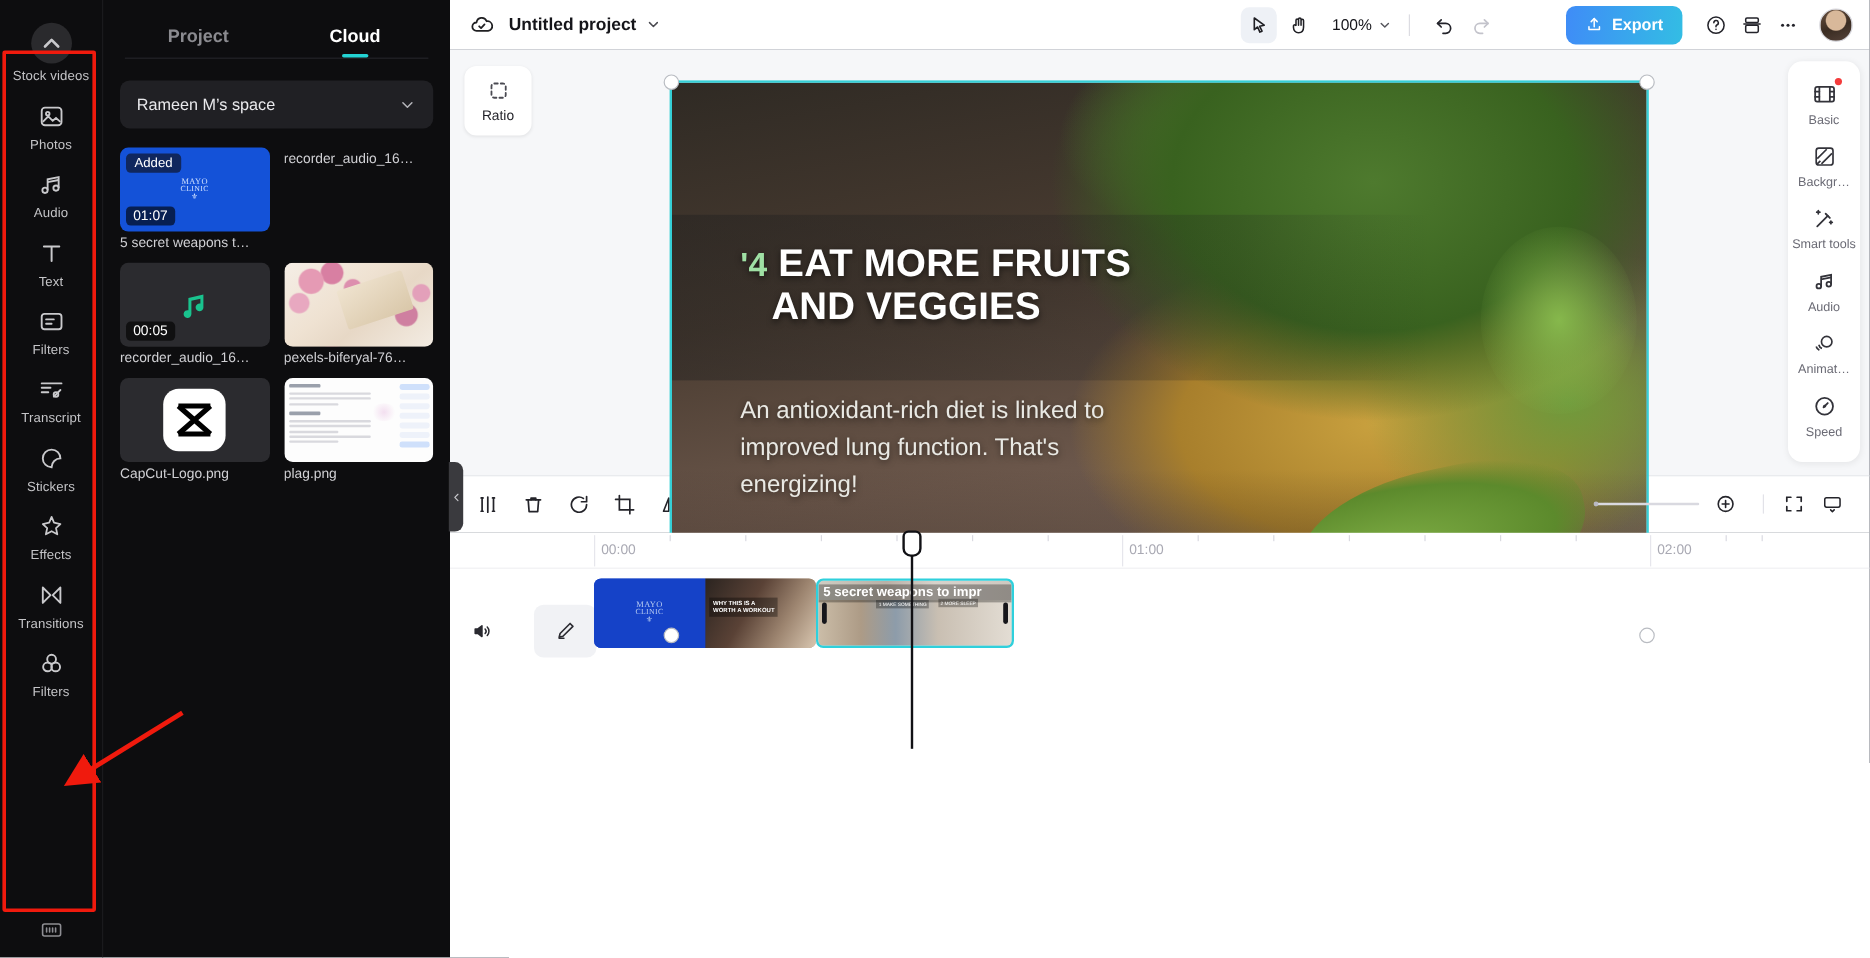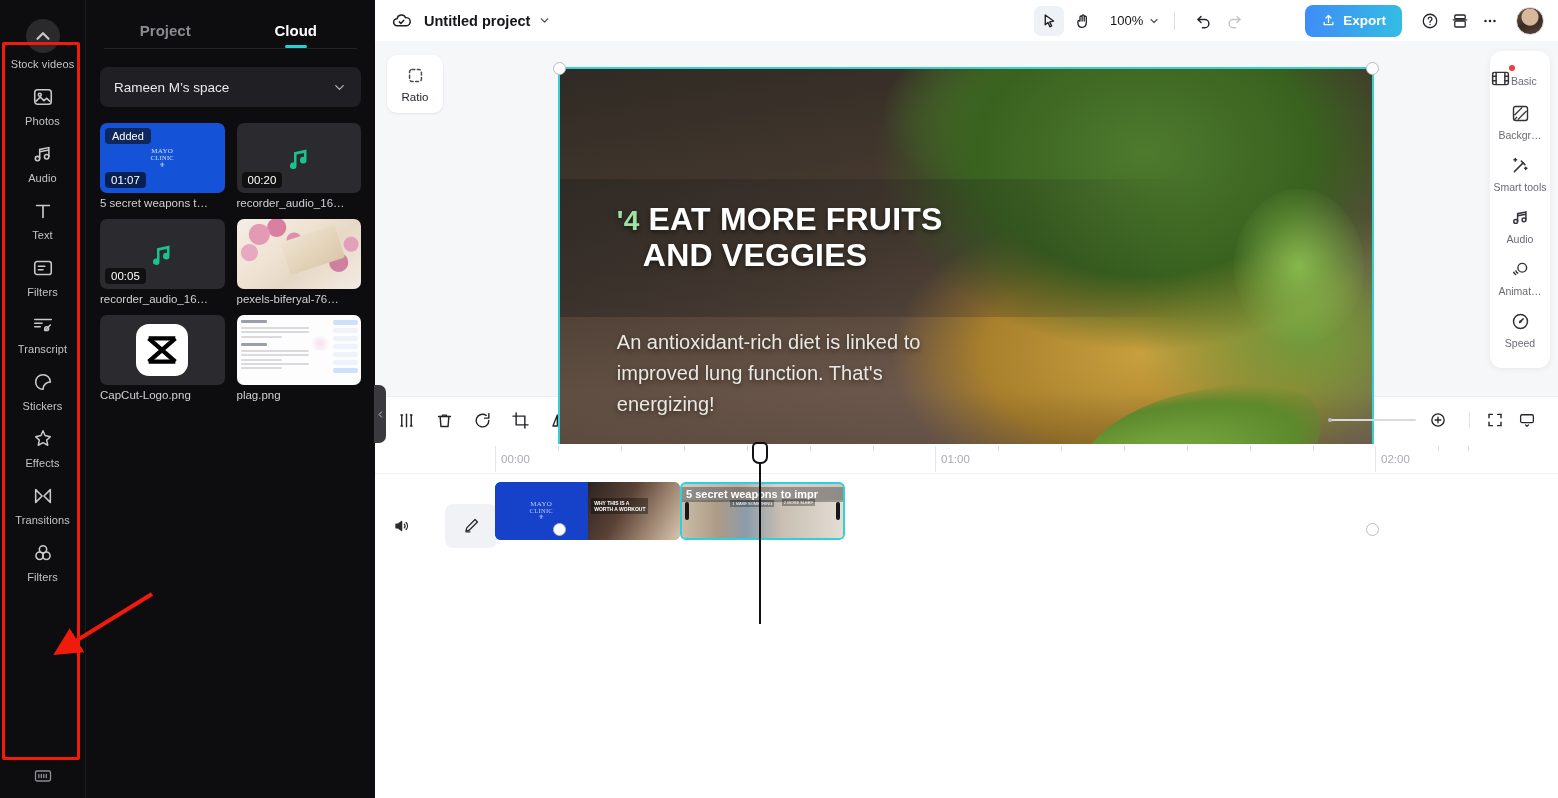--- a/index.html
+++ b/index.html
@@ -591,28 +591,20 @@
               <div class="m2">CLINIC</div>
               <div class="m2">⚜</div>
           </div>
           <span class="badge-added">Added</span>
           <span class="badge-dur">01:07</span>
         </div>
         <div class="name">5 secret weapons t…</div>
       </div>
 
       <div class="cell">
-        <div class="thumb">
-          <span class="note">
-            <svg viewBox="0 0 24 24" fill="currentColor">
-                <path d="M10 18.2a2.6 2.6 0 1 1-2-2.53V7.4l10-2.2v8.53a2.6 2.6 0 1 1-2-2.53V7.9l-6 1.33z"></path>
-              </svg>
-          </span>
-          <span class="badge-dur">00:20</span>
-        </div>
         <div class="name">recorder_audio_16…</div>
       </div>
 
       <div class="cell">
         <div class="thumb">
           <span class="note">
             <svg viewBox="0 0 24 24" fill="currentColor">
                 <path d="M10 18.2a2.6 2.6 0 1 1-2-2.53V7.4l10-2.2v8.53a2.6 2.6 0 1 1-2-2.53V7.9l-6 1.33z"></path>
               </svg>
           </span>
@@ -817,21 +809,21 @@
             <svg viewBox="0 0 24 24" fill="none" stroke="currentColor" stroke-width="2" stroke-linecap="round" stroke-linejoin="round">
                 <path d="M20 12a8 8 0 1 1-3-6.2"></path>
                 <polyline points="20,4 20,9 15,9"></polyline>
               </svg>
           </span>
         </span>
       </div>
 
       <div style="position:absolute;right:8px;top:10px;width:60px;background:#fff;border-radius:12px;box-shadow:0 1px 6px rgba(0,0,0,.07);padding:10px 0 12px 0;">
 
-        <div style="display:flex;align-items:center;padding:7px 0;cursor:pointer;position:relative;">
+        <div style="display:flex;flex-direction:column;align-items:center;padding:7px 0;cursor:pointer;position:relative;">
           <span style="color:#33333a;position:relative;">
             <svg viewBox="0 0 24 24" width="21" height="21" fill="none" stroke="currentColor" stroke-width="1.7" style="display:block">
                 <rect x="3" y="5" width="18" height="14" rx="2"></rect>
                 <path d="M7 5v14M17 5v14"></path>
                 <path d="M3 9.5h4M3 14.5h4M17 9.5h4M17 14.5h4" stroke-linecap="round"></path>
               </svg>
             <span style="position:absolute;right:-4px;top:-3px;width:6px;height:6px;border-radius:50%;background:#f43b3b;"></span>
           </span>
           <span style="font-size:10.5px;color:#6b6b75;margin-top:5px;text-align:center;line-height:12px;">Basic</span>
         </div>

